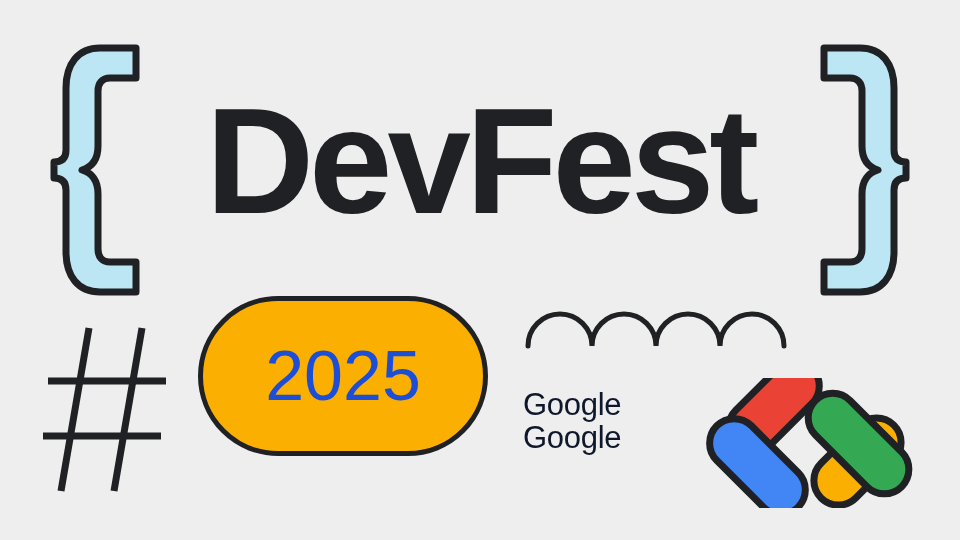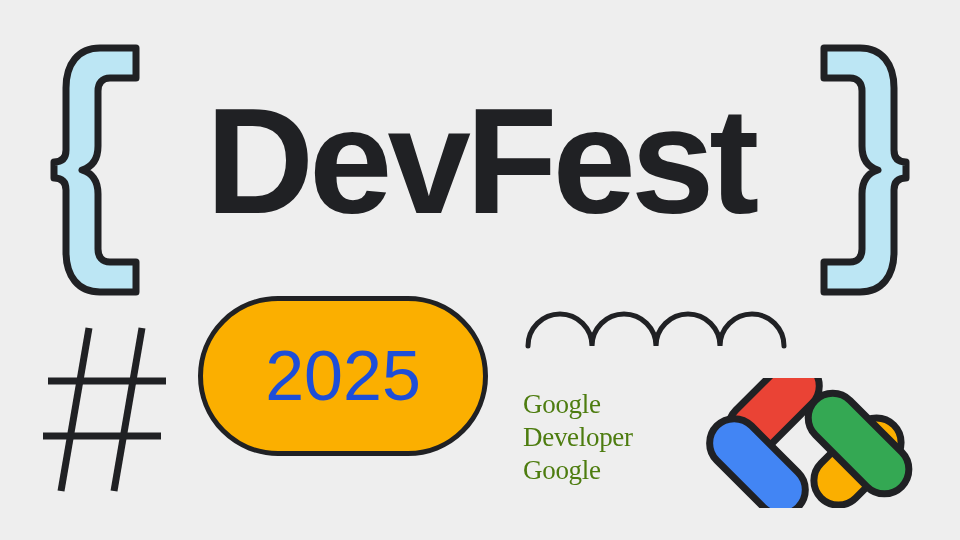--- a/index.html
+++ b/index.html
@@ -75,26 +75,26 @@
 
   
   .gdg-lockup {
     position: absolute;
     left: 523px;
     top: 388px;
     display: flex;
     align-items: center;
   }
   .gdg-wordmark {
-    font-family: Liberation Serif, serif;
+    font-family: Liberation Sans, sans-serif;
     font-weight: normal;
-    font-size: 27px;
+    font-size: 31px;
     line-height: 33px;
     letter-spacing: -0.3px;
-    color: #4d7c0f;
+    color: #0f172a;
     white-space: nowrap;
   }
   .gdg-logo-mark {
     position: absolute;
     left: 700px;
     top: 378px;
   }
 </style>
 </head>
 <body>
@@ -175,21 +175,20 @@
       <path d="M 4 50 A 32 32 0 0 1 68 50
                A 32 32 0 0 1 132 50
                A 32 32 0 0 1 196 50
                A 32 32 0 0 1 260 50" fill="none" stroke="#202124" stroke-width="5" stroke-linecap="round"></path>
     </svg>
   </div>
 
   <div class="gdg-lockup">
     <div class="gdg-wordmark">
       <div>Google</div>
-      <div>Developer</div>
       <div>Google</div>
     </div>
   </div>
 
   <div class="gdg-logo-mark">
     <svg width="215" height="130" viewBox="0 0 215 130" xmlns="http://www.w3.org/2000/svg">
 
       <g stroke="#202124" stroke-width="7" stroke-linejoin="round">
 
         <rect x="-32" y="-24" width="108" height="49" rx="24.5" ry="24.5" fill="#ea4335" transform="translate(58,44) rotate(-45)"></rect>

